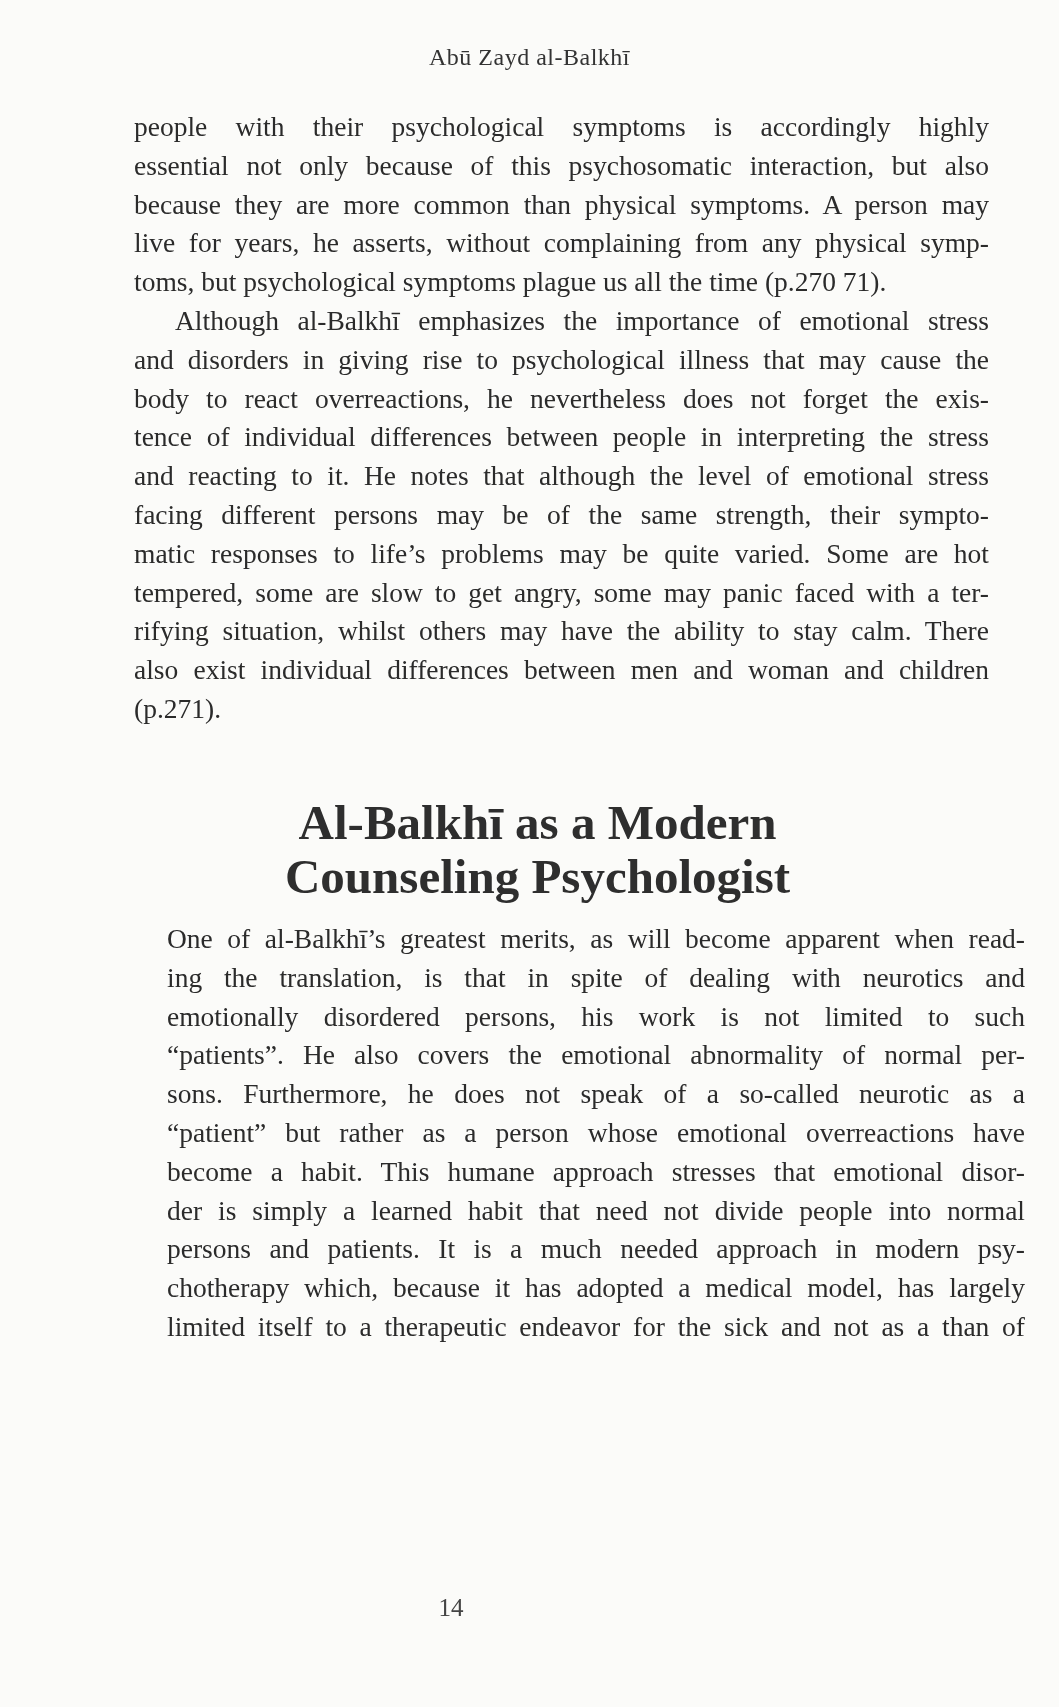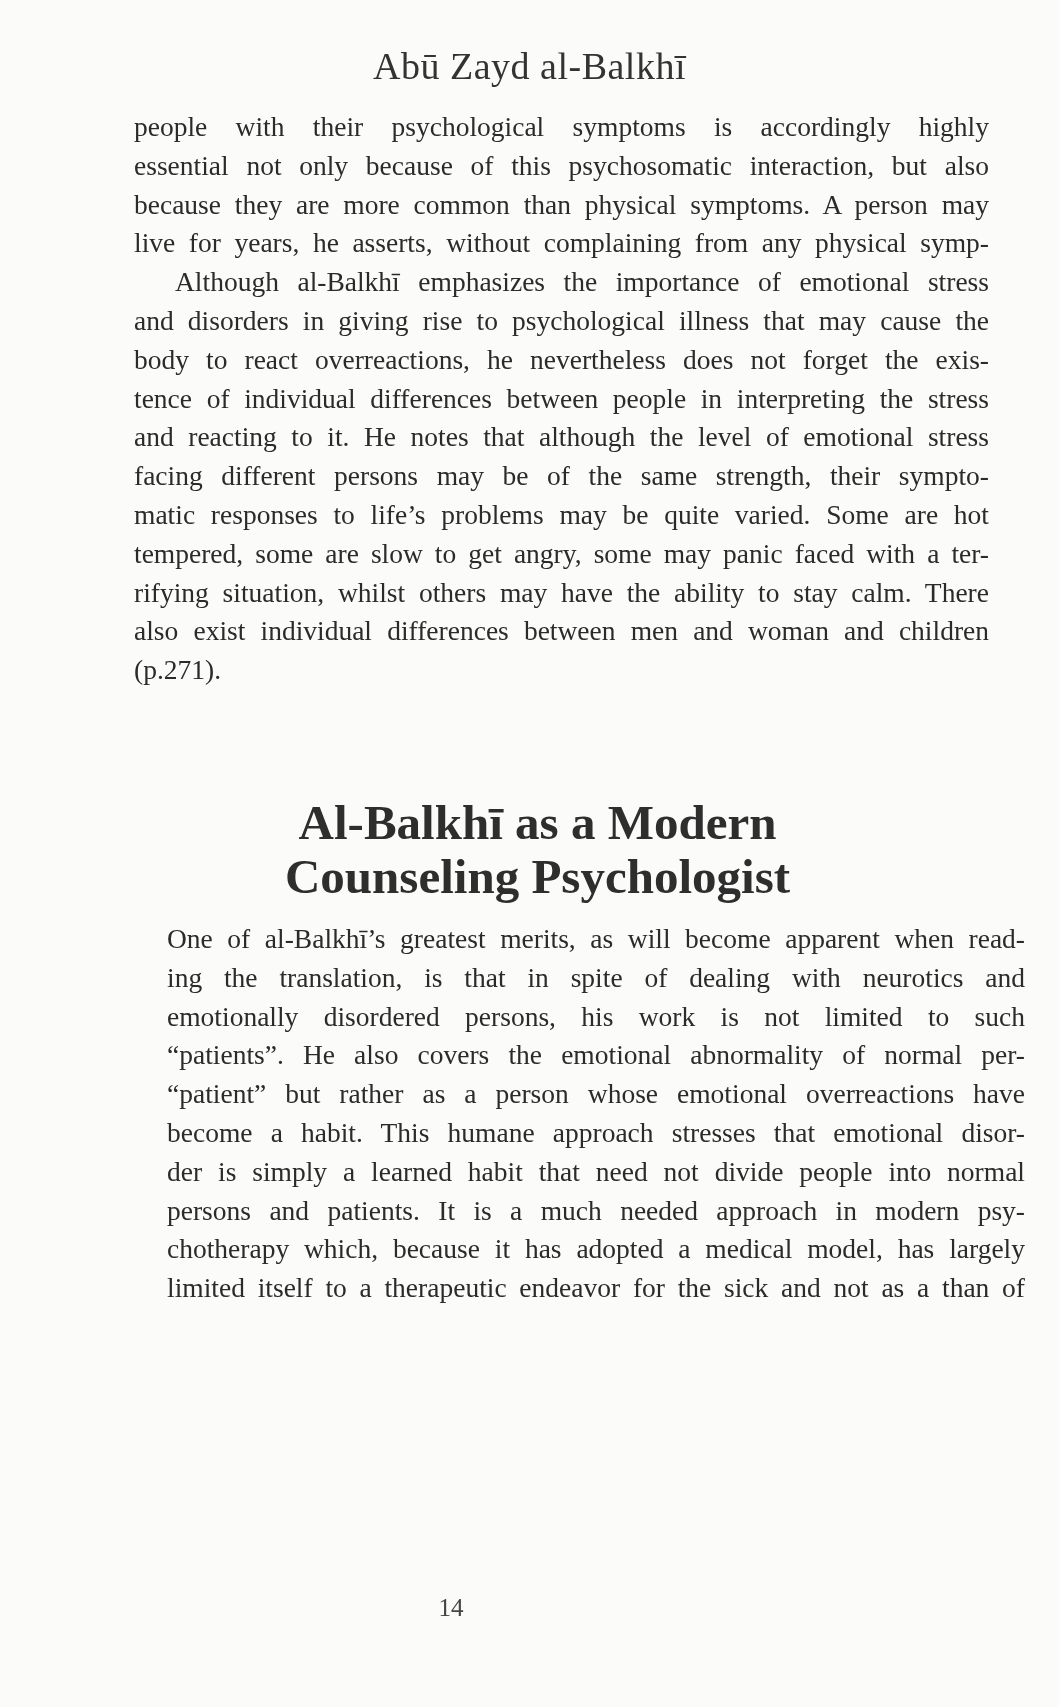--- a/index.html
+++ b/index.html
@@ -21,21 +21,21 @@
       width: 1059px;
       height: 1707px;
     }
     .running-head {
       position: absolute;
       top: 44px;
       left: 0;
       width: 1059px;
       text-align: center;
       font-family: "Liberation Serif", serif;
-      font-size: 38px;
+      font-size: 24px;
       letter-spacing: 0.5px;
       color: #333;
     }
     .block {
       position: absolute;
       left: 134px;
       width: 855px;
       font-family: "Liberation Serif", serif;
       font-size: 27.5px;
       color: #2b2b2b;
@@ -84,20 +84,21 @@
 <div class="page">
 
   <div class="running-head">Abū Zayd al-Balkhī</div>
 
   <div class="block" style="top:108px;">
     <div>
       <span class="line">people with their psychological symptoms is accordingly highly</span>
       <span class="line">essential not only because of this psychosomatic interaction, but also</span>
       <span class="line">because they are more common than physical symptoms. A person may</span>
       <span class="line">live for years, he asserts, without complaining from any physical symp-</span>
+      <span class="line last">toms, but psychological symptoms plague us all the time (p.270 71).</span>
     </div>
     <div>
       <span class="line indent">Although al-Balkhī emphasizes the importance of emotional stress</span>
       <span class="line">and disorders in giving rise to psychological illness that may cause the</span>
       <span class="line">body to react overreactions, he nevertheless does not forget the exis-</span>
       <span class="line">tence of individual differences between people in interpreting the stress</span>
       <span class="line">and reacting to it. He notes that although the level of emotional stress</span>
       <span class="line">facing different persons may be of the same strength, their sympto-</span>
       <span class="line">matic responses to life’s problems may be quite varied. Some are hot</span>
       <span class="line">tempered, some are slow to get angry, some may panic faced with a ter-</span>
@@ -111,20 +112,21 @@
     <span>Al-Balkhī as a Modern</span>
     <span>Counseling Psychologist</span>
   </h2>
 
   <div class="block block-2" style="top:920px;margin-left:39px;">
     <div>
       <span class="line">One of al-Balkhī’s greatest merits, as will become apparent when read-</span>
       <span class="line">ing the translation, is that in spite of dealing with neurotics and</span>
       <span class="line">emotionally disordered persons, his work is not limited to such</span>
       <span class="line">“patients”. He also covers the emotional abnormality of normal per-</span>
+      <span class="line">sons. Furthermore, he does not speak of a so-called neurotic as a</span>
       <span class="line">“patient” but rather as a person whose emotional overreactions have</span>
       <span class="line">become a habit. This humane approach stresses that emotional disor-</span>
       <span class="line">der is simply a learned habit that need not divide people into normal</span>
       <span class="line">persons and patients. It is a much needed approach in modern psy-</span>
       <span class="line">chotherapy which, because it has adopted a medical model, has largely</span>
       <span class="line">limited itself to a therapeutic endeavor for the sick and not as a than of</span>
     </div>
   </div>
 
   <div class="folio">14</div>

